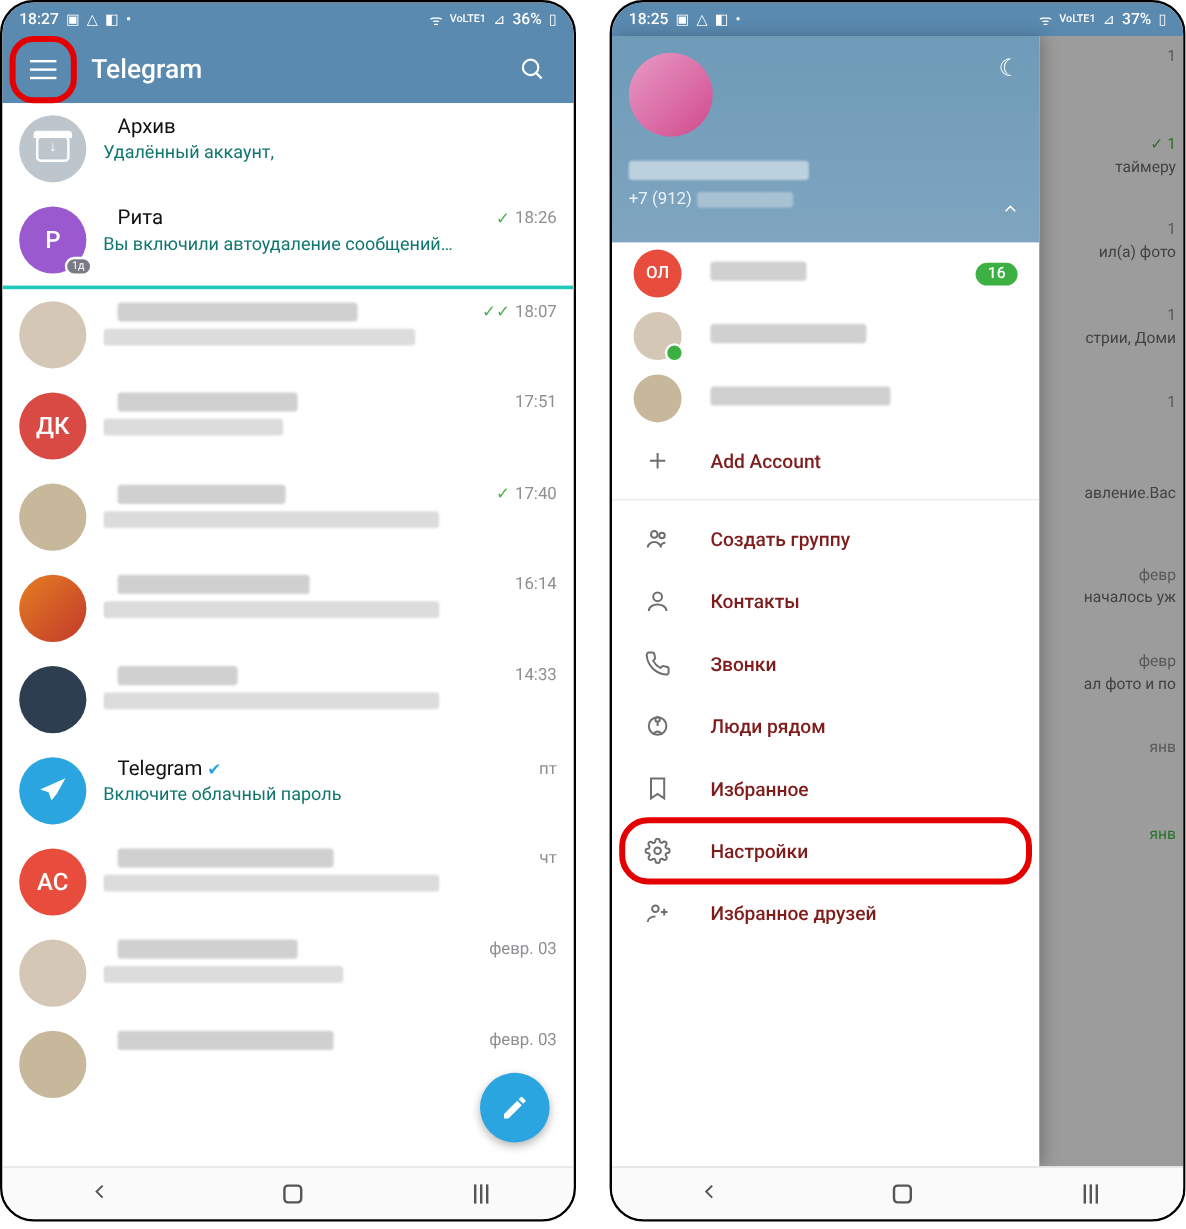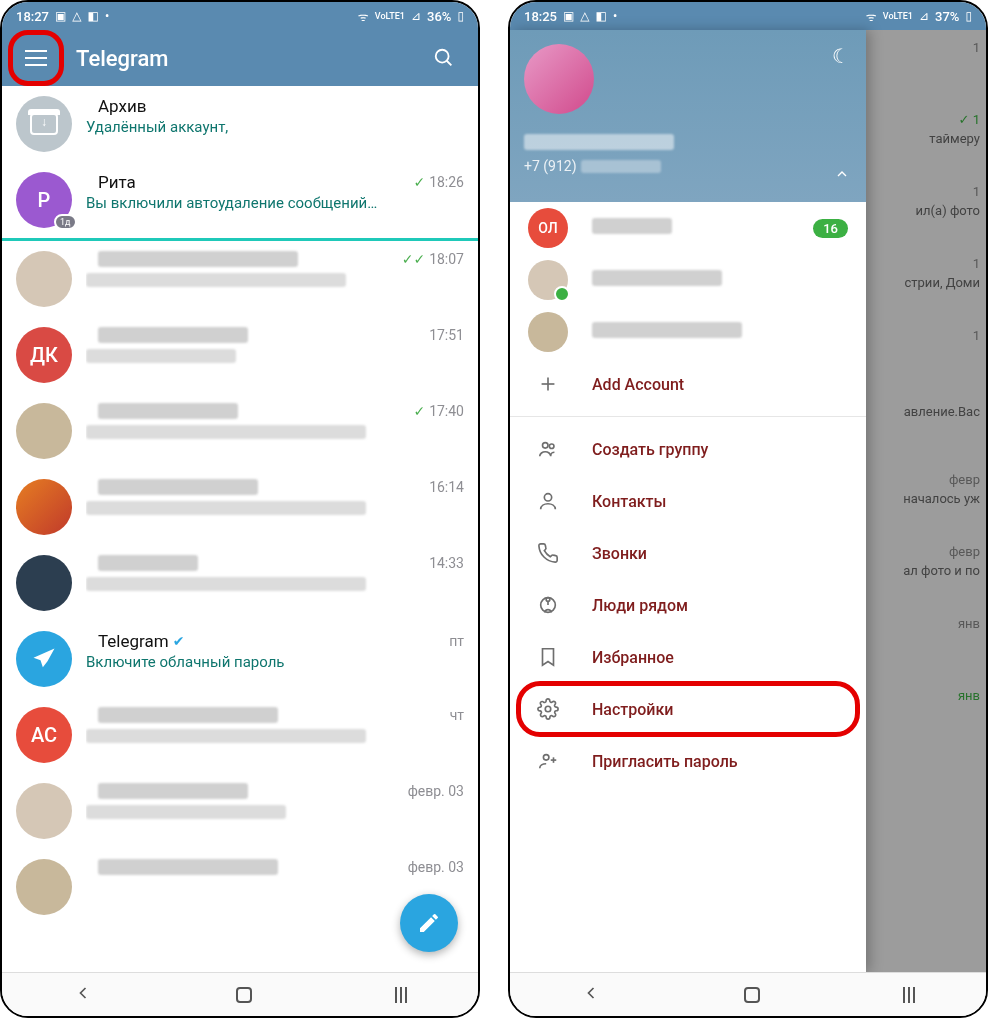--- a/index.html
+++ b/index.html
@@ -469,21 +469,21 @@
         </div>
         <div class="d-item">
           <div class="d-ico">
             <svg viewBox="0 0 24 24">
               <circle cx="10" cy="8" r="3"></circle>
               <path d="M3 20c0-3 3-5 7-5"></path>
               <line x1="18" y1="8" x2="18" y2="14"></line>
               <line x1="15" y1="11" x2="21" y2="11"></line>
             </svg>
           </div>
-          <div class="d-label">Пригласить пароль</div>
+          <div class="d-label">Избранное друзей</div>
         </div>
       </div>
   </div>
 
   <div class="navbar" style="position:absolute;bottom:0;left:0;right:0;">
     <div class="nav-btn"><svg viewBox="0 0 24 24">
           <polyline points="15 18 9 12 15 6"></polyline>
         </svg></div>
     <div class="nav-btn">
         <div class="nav-sq"></div>

